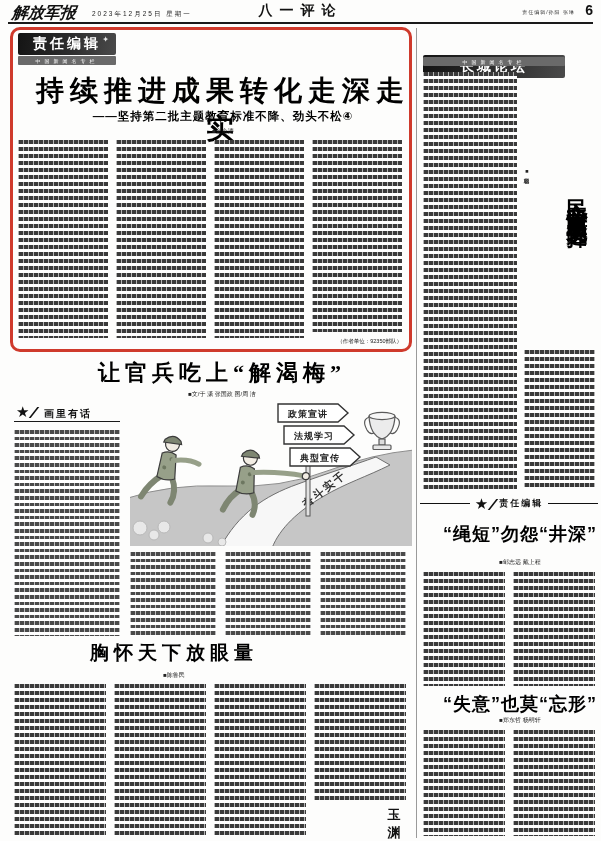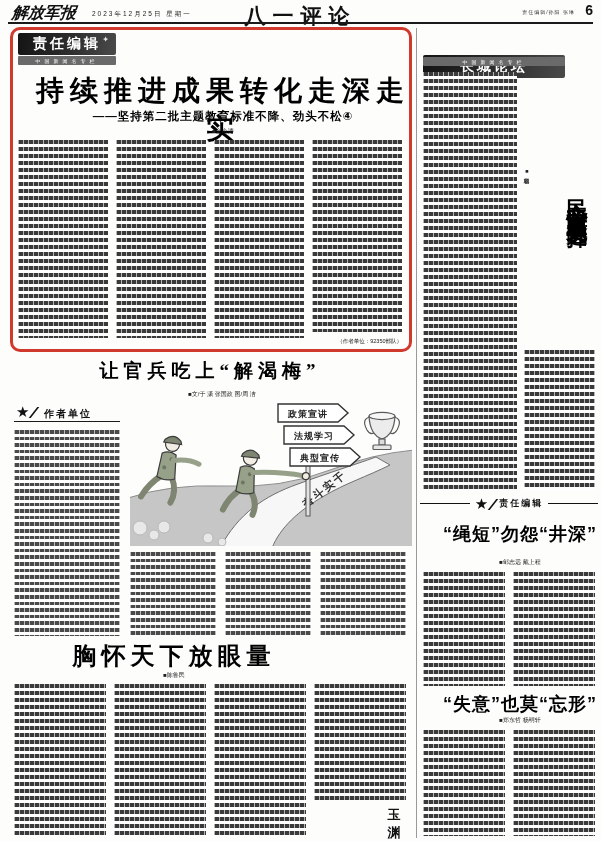--- a/index.html
+++ b/index.html
@@ -49,21 +49,21 @@
   .secdiv .lbl { font-size:9px; font-weight:bold; letter-spacing:2px; }
   .tail-label { display:flex; align-items:flex-end; gap:6px; border-bottom:2px solid #111; padding-bottom:3px; }
   .tail-label .lbl { font-size:13px; font-weight:bold; letter-spacing:5px;margin-left:48px; }
   .endnote { font-size:5.5px; color:#222; text-align:right; }
 </style>
 </head>
 <body>
 
 <div class="abs" style="left:12px;top:3px;font-family:'Liberation Serif','DejaVu Serif',serif;font-weight:bold;font-style:italic;font-size:16px;transform:skewX(-6deg);">解放军报</div>
 <div class="abs" style="left:92px;top:10px;font-size:6.5px;letter-spacing:2px;color:#222;">2023年12月25日 星期一</div>
-<div class="abs" style="left:50%;top:2px;transform:translateX(-50%);font-size:21px;font-weight:bold;letter-spacing:7px;">八一评论</div>
+<div class="abs" style="left:50%;top:2px;transform:translateX(-50%);font-size:14px;font-weight:bold;letter-spacing:7px;">八一评论</div>
 <div class="abs" style="right:26px;top:9px;font-size:5px;color:#333;letter-spacing:1px;">责任编辑/孙阳 张琳</div>
 <div class="abs" style="right:8px;top:2px;font-size:14px;font-weight:bold;">6</div>
 <div class="abs hrule" style="left:8px;top:22px;width:585px;height:1.5px;"></div>
 
 <div class="abs vrule" style="left:416px;top:28px;height:810px;"></div>
 
 <div class="abs redbox" style="left:10px;top:27px;width:402px;height:325px;"></div>
 
 <div class="abs badge" style="left:18px;top:33px;width:98px;height:22px;font-size:14px;">
   <span class="spark">✦</span>
@@ -106,28 +106,28 @@
 <div class="abs headline ctr" style="left:418px;top:522px;width:180px;font-size:18px;letter-spacing:1px;">“绳短”勿怨“井深”</div>
 <div class="abs byline ctr" style="left:418px;top:558px;width:180px;">■邹志远 戴上程</div>
 <div class="abs greek" style="left:423px;top:572px;width:82px;height:114px;"></div>
 <div class="abs greek" style="left:513px;top:572px;width:82px;height:114px;"></div>
 
 <div class="abs headline ctr" style="left:418px;top:692px;width:180px;font-size:18px;letter-spacing:1px;">“失意”也莫“忘形”</div>
 <div class="abs byline ctr" style="left:418px;top:716px;width:180px;">■郑东哲 杨明轩</div>
 <div class="abs greek" style="left:423px;top:730px;width:82px;height:106px;"></div>
 <div class="abs greek" style="left:513px;top:730px;width:82px;height:106px;"></div>
 
-<div class="abs headline ctr" style="left:38px;top:358px;width:320px;font-size:19px;letter-spacing:5px;font-family:'Liberation Serif','DejaVu Serif',serif;">让官兵吃上“解渴梅”</div>
+<div class="abs headline ctr" style="left:50px;top:358px;width:320px;font-size:22px;letter-spacing:5px;font-family:'Liberation Serif','DejaVu Serif',serif;">让官兵吃上“解渴梅”</div>
 <div class="abs byline ctr" style="left:110px;top:390px;width:200px;">■文/于 潇 张国政 图/周 洁</div>
 
 <div class="abs starlogo" style="left:16px;top:405px;">
   <span class="s1">★</span>
     <span class="s2"></span>
 </div>
-<div class="abs" style="left:44px;top:407px;font-size:10px;font-weight:bold;letter-spacing:2px;">作者单位</div>
+<div class="abs" style="left:44px;top:407px;font-size:10px;font-weight:bold;letter-spacing:2px;">画里有话</div>
 <div class="abs hrule" style="left:14px;top:421px;width:106px;height:1px;"></div>
 <div class="abs greek light" style="left:14px;top:430px;width:106px;height:206px;"></div>
 
 <svg class="abs" style="left:130px;top:396px;" width="282" height="150" viewBox="0 0 282 150">
 
   <path d="M-2,152 L-2,102 Q40,88 92,90 Q152,93 200,74 Q242,58 284,54 L284,152 Z" fill="#c6c6c6" stroke="#8d8d8d" stroke-width="1"></path>
 
   <path d="M90,152 C108,118 134,100 168,88 C198,77 224,69 246,61 L260,69 C238,80 214,88 194,100 C168,115 150,132 142,152 Z" fill="#f7f7f7" stroke="#6f6f6f" stroke-width="1"></path>
   <text transform="translate(176,112) rotate(-38)" font-size="11" font-weight="bold" fill="#2f2f2f" letter-spacing="2">奋斗实干</text>
 
@@ -185,21 +185,21 @@
       <circle cx="34" cy="131" r="6"></circle>
     <circle cx="78" cy="142" r="5"></circle>
       <circle cx="92" cy="146" r="4"></circle>
   </g>
 </svg>
 
 <div class="abs greek light" style="left:130px;top:552px;width:86px;height:84px;"></div>
 <div class="abs greek light" style="left:225px;top:552px;width:86px;height:84px;"></div>
 <div class="abs greek light" style="left:320px;top:552px;width:86px;height:84px;"></div>
 
-<div class="abs headline ctr" style="left:14px;top:640px;width:296px;font-size:24px;letter-spacing:5px;">胸怀天下放眼量</div>
+<div class="abs headline ctr" style="left:14px;top:640px;width:296px;font-size:19px;letter-spacing:5px;">胸怀天下放眼量</div>
 <div class="abs byline ctr" style="left:14px;top:671px;width:296px;">■陈鲁民</div>
 
 <div class="abs greek" style="left:14px;top:684px;width:92px;height:152px;"></div>
 <div class="abs greek" style="left:114px;top:684px;width:92px;height:152px;"></div>
 <div class="abs greek" style="left:214px;top:684px;width:92px;height:152px;"></div>
 <div class="abs greek" style="left:314px;top:684px;width:92px;height:116px;"></div>
 
 <div class="abs tail-label" style="left:314px;top:806px;width:92px;">
   <span class="starlogo">
       <span class="s1">★</span>

